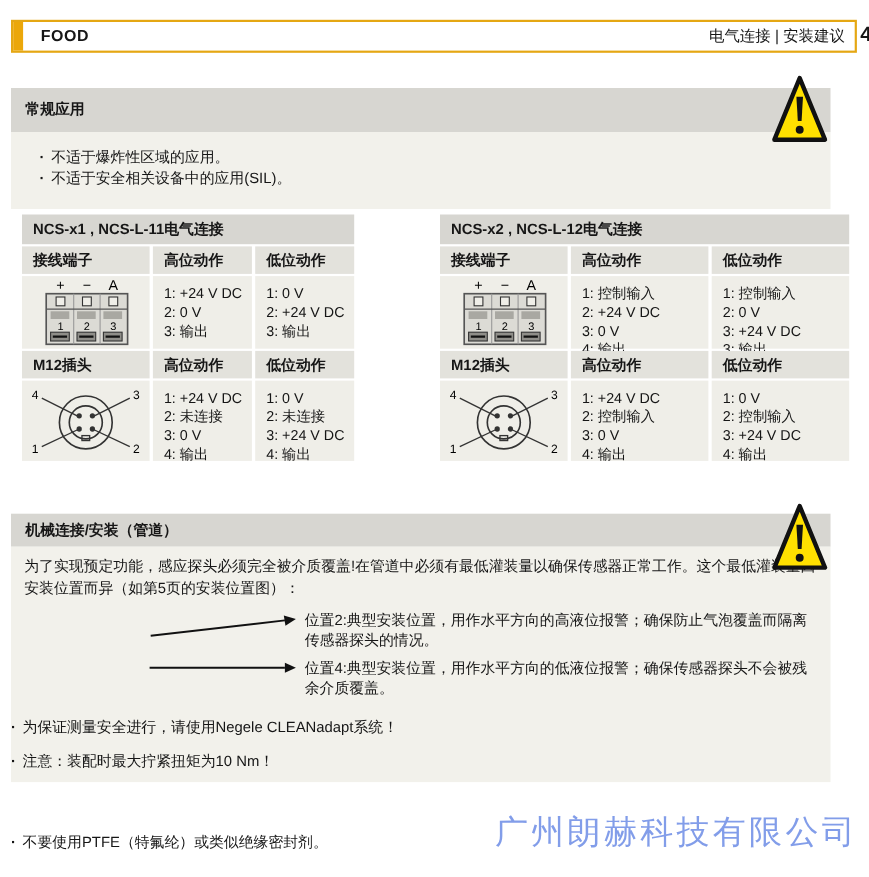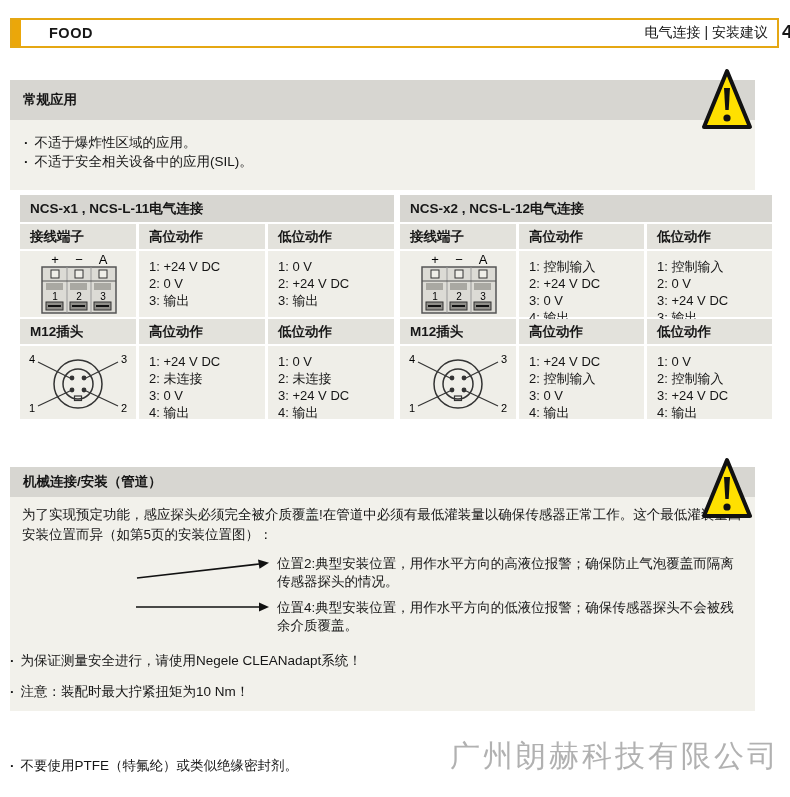--- a/index.html
+++ b/index.html
@@ -6,41 +6,41 @@
   body{
     width:790px;height:797px;position:relative;background:#ffffff;overflow:hidden;
     font-family:"Liberation Sans","DejaVu Sans",sans-serif;color:#161616;
   }
   
   .page-header{
     position:absolute;left:10px;top:18px;width:769px;height:30px;box-sizing:border-box;
     border:2px solid #E5A713;background:#fff;display:flex;align-items:center;
   }
   .header-accent{width:9px;align-self:stretch;background:#EBA70A;}
-  .brand{margin-left:28px;font-weight:bold;font-size:14.5px;letter-spacing:.5px;}
+  .brand{margin-left:16px;font-weight:bold;font-size:14.5px;letter-spacing:.5px;}
   .header-title{margin-left:auto;margin-right:9px;font-weight:normal;font-size:14px;}
   .page-num{position:absolute;left:782px;top:21px;font-size:19px;font-weight:bold;}
   
   .section{position:absolute;left:10px;width:745px;}
   .sec-hd{height:40px;background:#D7D6D1;display:flex;align-items:center;
     padding-left:13px;font-weight:bold;font-size:13.5px;}
   .sec-bd{background:#F2F1EB;position:relative;}
   #sec-general{top:80px;}
-  #sec-general .sec-bd{height:70px;box-sizing:border-box;padding:13px 14px;}
+  #sec-general .sec-bd{height:70px;box-sizing:border-box;padding:13px 26px;}
   .blist .bli{line-height:19px;font-size:13.5px;}
   .bli::before{content:"·";margin-right:6px;font-weight:bold;}
   
   .warning{position:absolute;z-index:4;}
   #warn1{left:701px;top:67px;}
   #warn2{left:701px;top:456px;}
   
   .tbl{position:absolute;top:195px;display:grid;
     grid-template-columns:116px 1fr 1fr;grid-template-rows:27px 25px 66px 25px 73px;
     column-gap:3px;row-gap:2px;background:#fff;font-size:13px;}
-  #tbl-left{left:20px;width:374px;}
+  #tbl-left{left:20px;width:302px;}
   #tbl-right{left:400px;width:372px;}
   .tbl-title{grid-column:1/-1;background:#D7D6D1;display:flex;align-items:center;
     padding-left:10px;font-weight:bold;font-size:13.5px;}
   .ch{background:#E3E2DC;display:flex;align-items:center;padding-left:10px;
     font-weight:bold;font-size:13.5px;}
   .cell{background:#EFEEE8;padding:7px 0 0 10px;box-sizing:border-box;line-height:17px;}
   .cell.diag{display:flex;align-items:center;justify-content:center;padding:2px;}
   
   #sec-mech{top:467px;height:246px;}
   #sec-mech .sec-hd{height:30px;}
@@ -50,21 +50,21 @@
   .pos-list .bli::before{font-weight:normal;}
   .callout{position:absolute;width:470px;font-size:13.5px;line-height:17.5px;}
   #callout2{left:267px;top:58px;}
   #callout4{left:267px;top:102px;}
   .arrow-svg{position:absolute;left:125px;top:62px;}
   .mbullet{position:absolute;left:0;font-size:13.5px;line-height:18px;width:728px;}
   #mb1{top:155px;} #mb2{top:186px;} #mb3{top:211px;} #mb4{top:260px;}
   
   .watermark{
     position:absolute;left:450px;top:736px;z-index:6;white-space:nowrap;
-    font-size:30px;letter-spacing:3px;color:#737373;opacity:.55;
+    font-size:30px;letter-spacing:3px;color:#1d4ed8;opacity:.55;
   }
   svg text{font-family:"Liberation Sans","DejaVu Sans",sans-serif;}
 </style>
 </head>
 <body>
 
 <div class="page-header">
   <div class="header-accent"></div>
   <div class="brand">FOOD</div>
   <div class="header-title">电气连接 | 安装建议</div>

